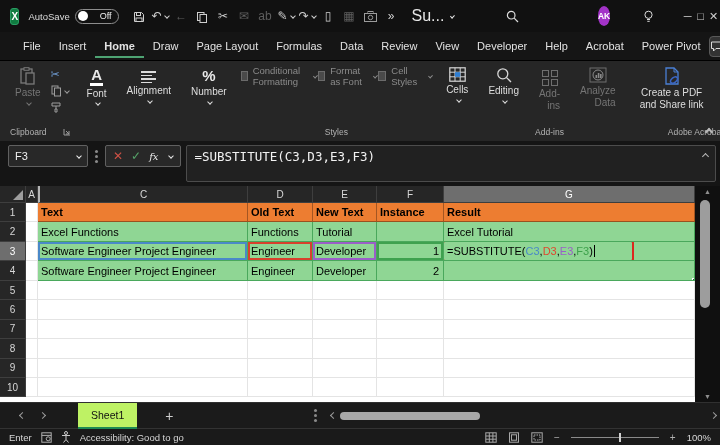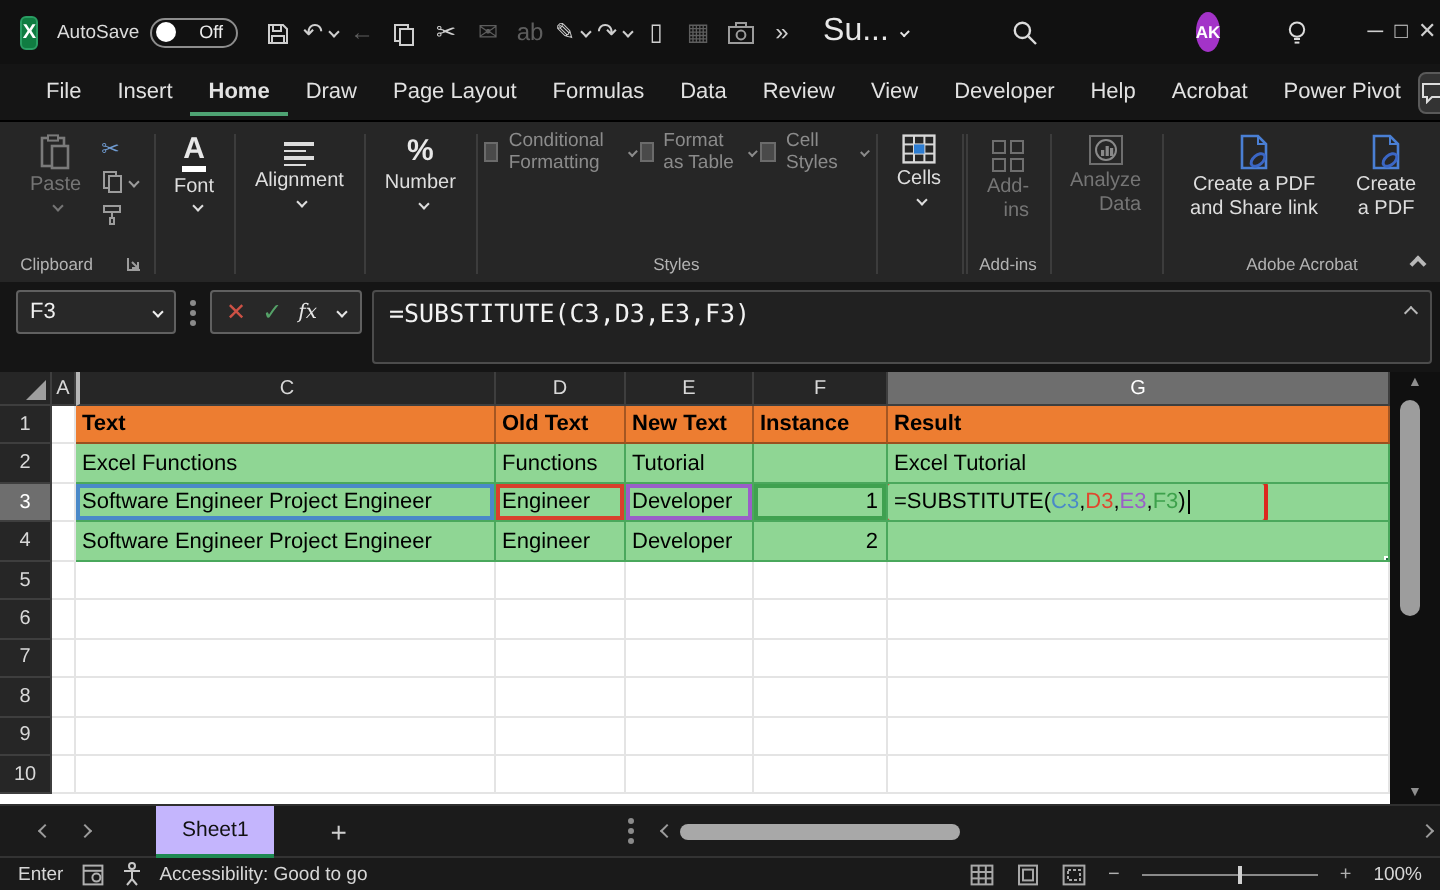--- a/index.html
+++ b/index.html
@@ -88,21 +88,21 @@
   .t-blue { color:#4a89c8; } .t-red { color:#e0472e; } .t-purple { color:#9a5fc8; } .t-green { color:#3da14b; }
   .caret { display:inline-block; width:1px; height:12px; background:#000; margin-left:1px; vertical-align:-2px; }
   .fill-handle { position:absolute; right:-3px; bottom:-3px; width:5px; height:5px; background:#1d6f3f; border:1px solid #fff; }
   .vscroll { position:absolute; left:695px; right:0; top:0; bottom:0; background:#101010; }
   .varr { position:absolute; left:0; width:25px; text-align:center; color:#8f8f8f; font-size:7px; }
   .vthumb { position:absolute; left:5px; top:14px; width:10px; height:108px; background:#9d9d9d; border-radius:5px; }
 
   
   .sheetbar { height:26px; background:#1b1b1b; border-top:1px solid #303030; display:flex; align-items:center; padding:0 4px 0 12px; }
   .snav { width:20px; display:flex; justify-content:center; }
-  .sheettab { height:26px; background:#c4b5fd; color:#111; font-size:10.5px; display:flex; align-items:center; padding:0 13px; margin-left:26px; border-bottom:2.5px solid #1e8a53; }
+  .sheettab { height:26px; background:#bef264; color:#111; font-size:10.5px; display:flex; align-items:center; padding:0 13px; margin-left:26px; border-bottom:2.5px solid #1e8a53; }
   .addsheet { color:#cfcfcf; font-size:14px; margin-left:28px; }
   .sheet-dots { margin-left:auto; }
   .hscroll { display:flex; align-items:center; gap:4px; margin-left:12px; width:385px; }
   .htrack { flex:1; height:8px; display:flex; align-items:center; }
   .hthumb { width:140px; height:8px; background:#a8a8a8; border-radius:4px; }
 
   
   .statusbar { height:17px; background:#1a1a1a; border-top:1px solid #333; display:flex; align-items:center; padding:0 9px; font-size:9.5px; color:#d6d6d6; gap:9px; }
   .sb-ic { color:#b0b0b0; display:flex; align-items:center; }
   .sb-right { margin-left:auto; display:flex; align-items:center; gap:11px; }
@@ -268,21 +268,21 @@
   <div class="grp">
     <div class="grp-body">
       <div class="styles-col">
         <span class="srow">
           <span class="mi"></span>
           <span>Conditional Formatting</span>
             <span class="cv"></span>
         </span>
         <span class="srow">
           <span class="mi"></span>
-          <span>Format as Table</span>
+          <span>Format as Font</span>
             <span class="cv"></span>
         </span>
         <span class="srow">
           <span class="mi"></span>
           <span>Cell Styles</span>
             <span class="cv"></span>
         </span>
       </div>
     </div>
     <div class="grp-label">
@@ -300,20 +300,32 @@
             <line x1="6" y1="0.8" x2="6" y2="14.2" stroke="#d8d8d8"></line>
             <line x1="11.2" y1="0.8" x2="11.2" y2="14.2" stroke="#d8d8d8"></line>
             <rect x="6" y="5.2" width="5.2" height="4.6" fill="#2d7dd2"></rect>
           </svg>
         <span>Cells</span>
         <span class="cv"></span>
       </div>
     </div>
   </div>
   <div class="vsep"></div>
+  <div class="grp">
+    <div class="grp-body">
+      <div class="bb">
+        <svg width="16" height="16" viewBox="0 0 16 16">
+            <circle cx="6.8" cy="6.8" r="5" fill="none" stroke="#d8d8d8" stroke-width="1.3"></circle>
+            <line x1="10.6" y1="10.6" x2="15" y2="15" stroke="#d8d8d8" stroke-width="1.3"></line>
+          </svg>
+        <span>Editing</span>
+        <span class="cv"></span>
+      </div>
+    </div>
+  </div>
   <div class="vsep"></div>
   <div class="grp">
     <div class="grp-body">
       <div class="bb dis">
         <span class="addins-ic">
             <i></i>
             <i></i>
             <i></i>
             <i></i>
           </span>

